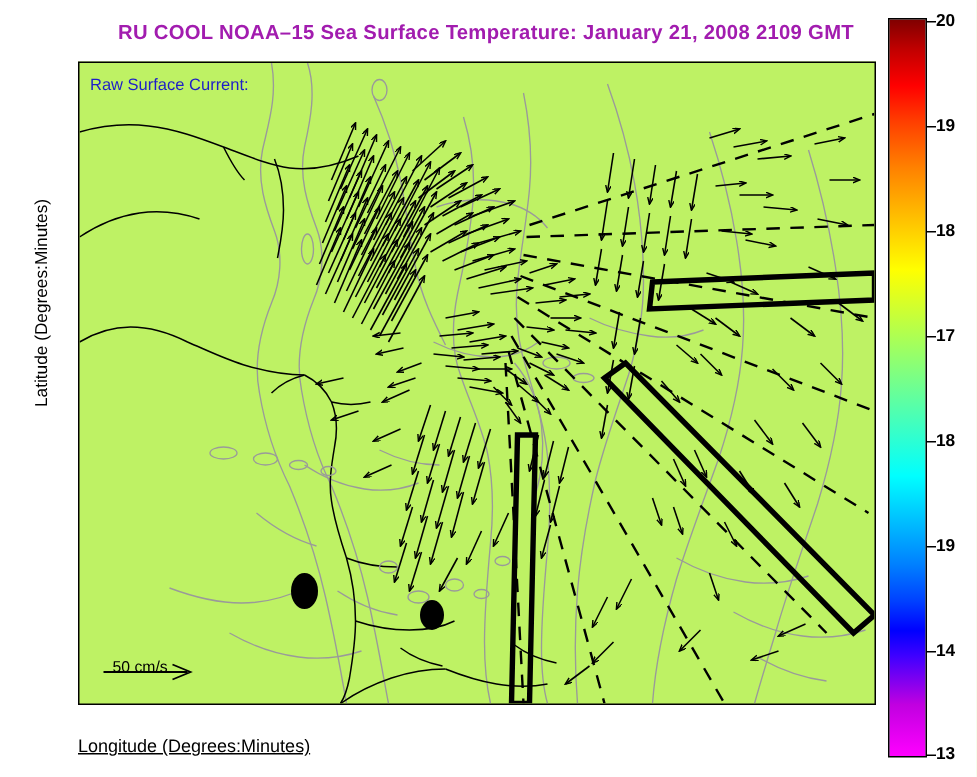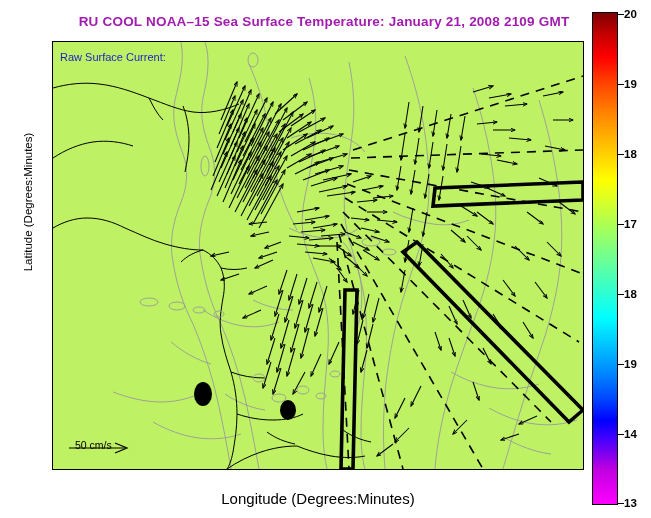--- a/index.html
+++ b/index.html
@@ -21,22 +21,22 @@
   
   .ytick{position:absolute;right:0;text-align:right;font-size:11.5px;color:#000;
          white-space:nowrap;transform:translateY(-50%);}
   .ytickwrap{position:absolute;left:0;top:41px;width:48px;height:429px;}
   .xtickwrap{position:absolute;left:52px;top:472px;width:532px;height:20px;}
   .xtick{position:absolute;top:0;font-size:11.5px;color:#000;white-space:nowrap;
          transform:translateX(-50%);}
 
   .ylabel{position:absolute;left:-52px;top:196px;width:160px;text-align:center;
           font-size:11.5px;color:#000;transform:rotate(-90deg);white-space:nowrap;}
-  .xlabel{position:absolute;left:52px;top:490px;width:532px;text-align:center;
-          font-size:15px;color:#000;white-space:nowrap;}
+  .xlabel{position:absolute;left:52px;top:490px;width:532px;text-align:left;
+          font-size:12px;color:#000;white-space:nowrap;text-decoration:underline;}
 
   
   .annot{position:absolute;left:7px;top:8px;color:#1e1ec8;font-size:11px;
          line-height:15px;white-space:nowrap;pointer-events:none;}
 
   
   .scalekey{position:absolute;left:10px;bottom:18px;width:110px;}
   .scalekey .lab{font-size:10.5px;color:#000;padding-left:12px;}
 
   

